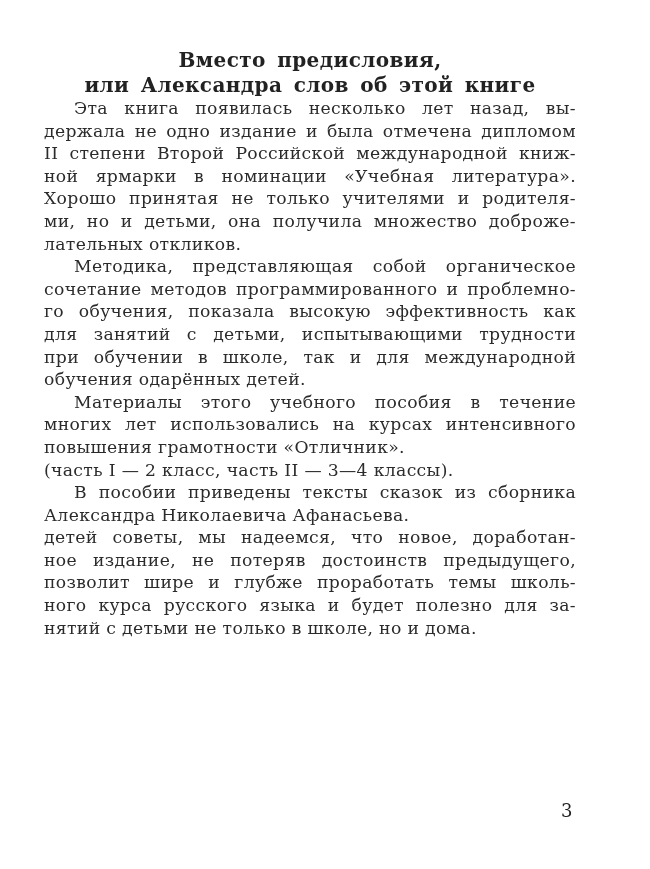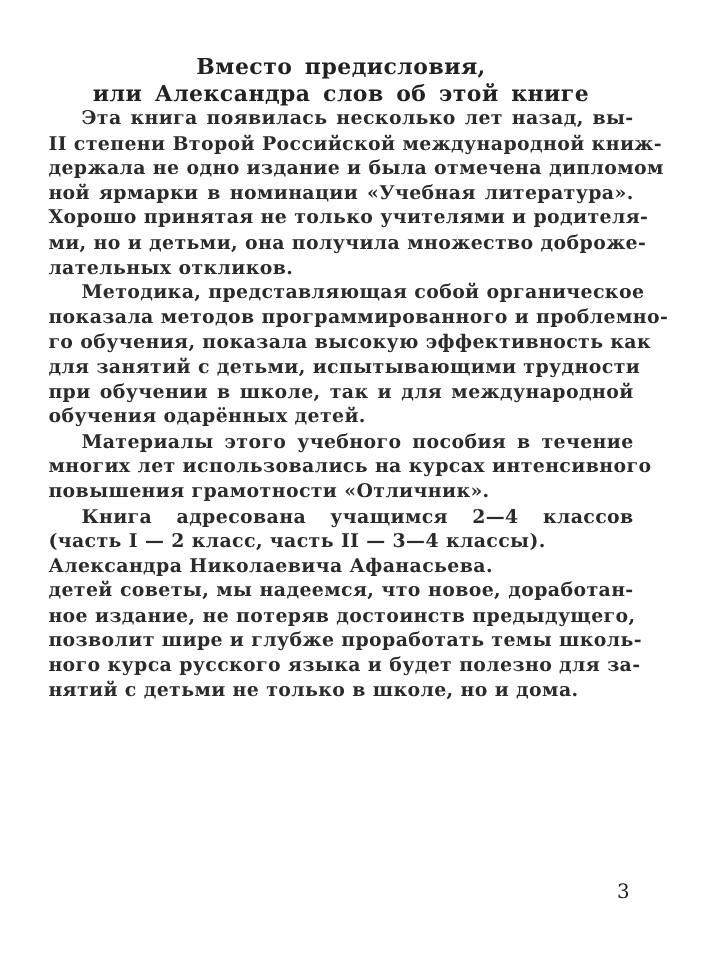--- a/index.html
+++ b/index.html
@@ -34,21 +34,20 @@
       letter-spacing: 0.4px;
       word-spacing: 4px;
       color: #222222;
     }
     .title .tline { display: block; }
     .body-text {
       position: absolute;
       left: 44px;
       top: 97px;
       width: 532px;
-      font-weight: bold;
     }
     .line {
       display: block;
       height: 22.6px;
       line-height: 22.6px;
       font-size: 17.2px;
       font-family: "DejaVu Serif", "Liberation Serif", serif;
       letter-spacing: 0.35px;
       white-space: nowrap;
       text-align: justify;
@@ -74,49 +73,49 @@
 
   <h1 class="title" style="margin:0;">
     <span class="tline">Вместо предисловия,</span>
     <span class="tline">или Александра слов об этой книге</span>
   </h1>
 
   <div class="body-text">
 
     <div>
       <span class="line indent">Эта книга появилась несколько лет назад, вы-</span>
+      <span class="line">держала не одно издание и была отмечена дипломом</span>
       <span class="line">II степени Второй Российской международной книж-</span>
-      <span class="line">держала не одно издание и была отмечена дипломом</span>
       <span class="line">ной ярмарки в номинации «Учебная литература».</span>
       <span class="line">Хорошо принятая не только учителями и родителя-</span>
       <span class="line">ми, но и детьми, она получила множество доброже-</span>
       <span class="line last">лательных откликов.</span>
     </div>
 
     <div>
       <span class="line indent">Методика, представляющая собой органическое</span>
-      <span class="line">показала методов программированного и проблемно-</span>
+      <span class="line">сочетание методов программированного и проблемно-</span>
       <span class="line">го обучения, показала высокую эффективность как</span>
       <span class="line">для занятий с детьми, испытывающими трудности</span>
       <span class="line">при обучении в школе, так и для международной</span>
       <span class="line last">обучения одарённых детей.</span>
     </div>
 
     <div>
       <span class="line indent">Материалы этого учебного пособия в течение</span>
       <span class="line">многих лет использовались на курсах интенсивного</span>
       <span class="line last">повышения грамотности «Отличник».</span>
     </div>
 
     <div>
-      <span class="line indent">Книга адресована учащимся 2—4 классов</span>
       <span class="line last">(часть I — 2 класс, часть II — 3—4 классы).</span>
     </div>
 
     <div>
+      <span class="line indent">В пособии приведены тексты сказок из сборника</span>
       <span class="line last">Александра Николаевича Афанасьева.</span>
     </div>
 
     <div>
       <span class="line">детей советы, мы надеемся, что новое, доработан-</span>
       <span class="line">ное издание, не потеряв достоинств предыдущего,</span>
       <span class="line">позволит шире и глубже проработать темы школь-</span>
       <span class="line">ного курса русского языка и будет полезно для за-</span>
       <span class="line last">нятий с детьми не только в школе, но и дома.</span>
     </div>

